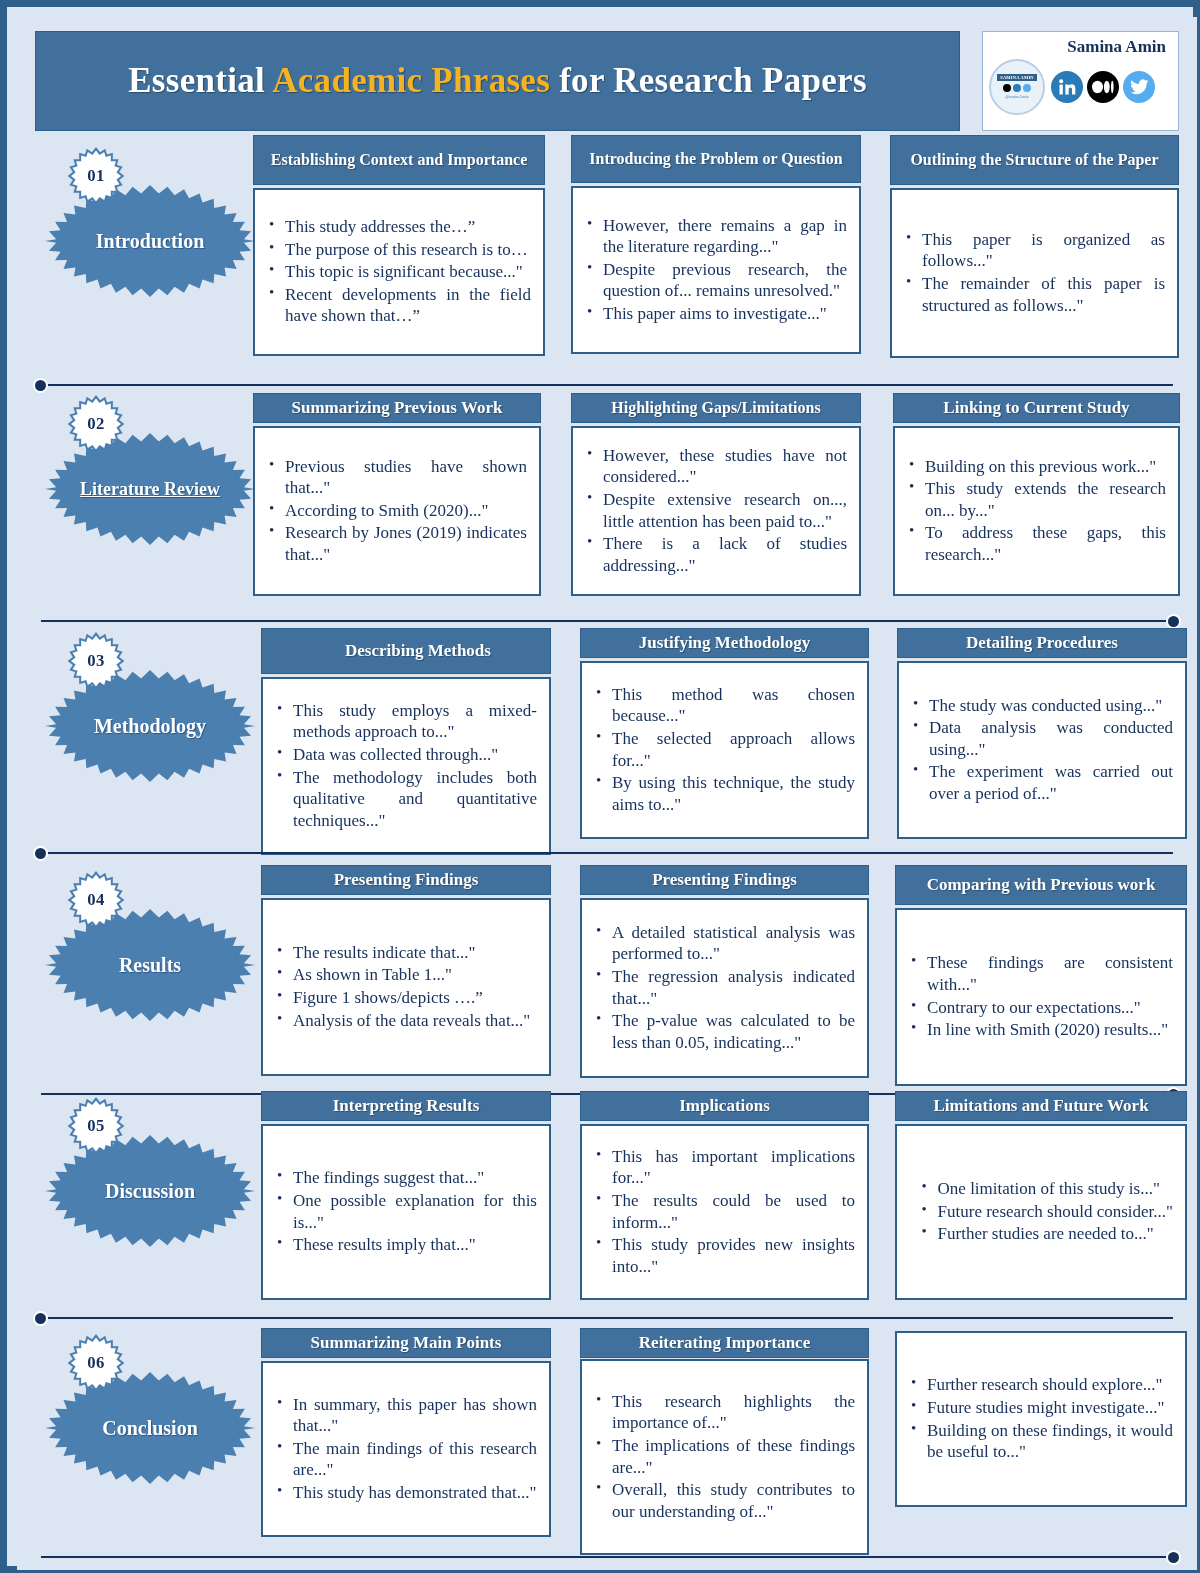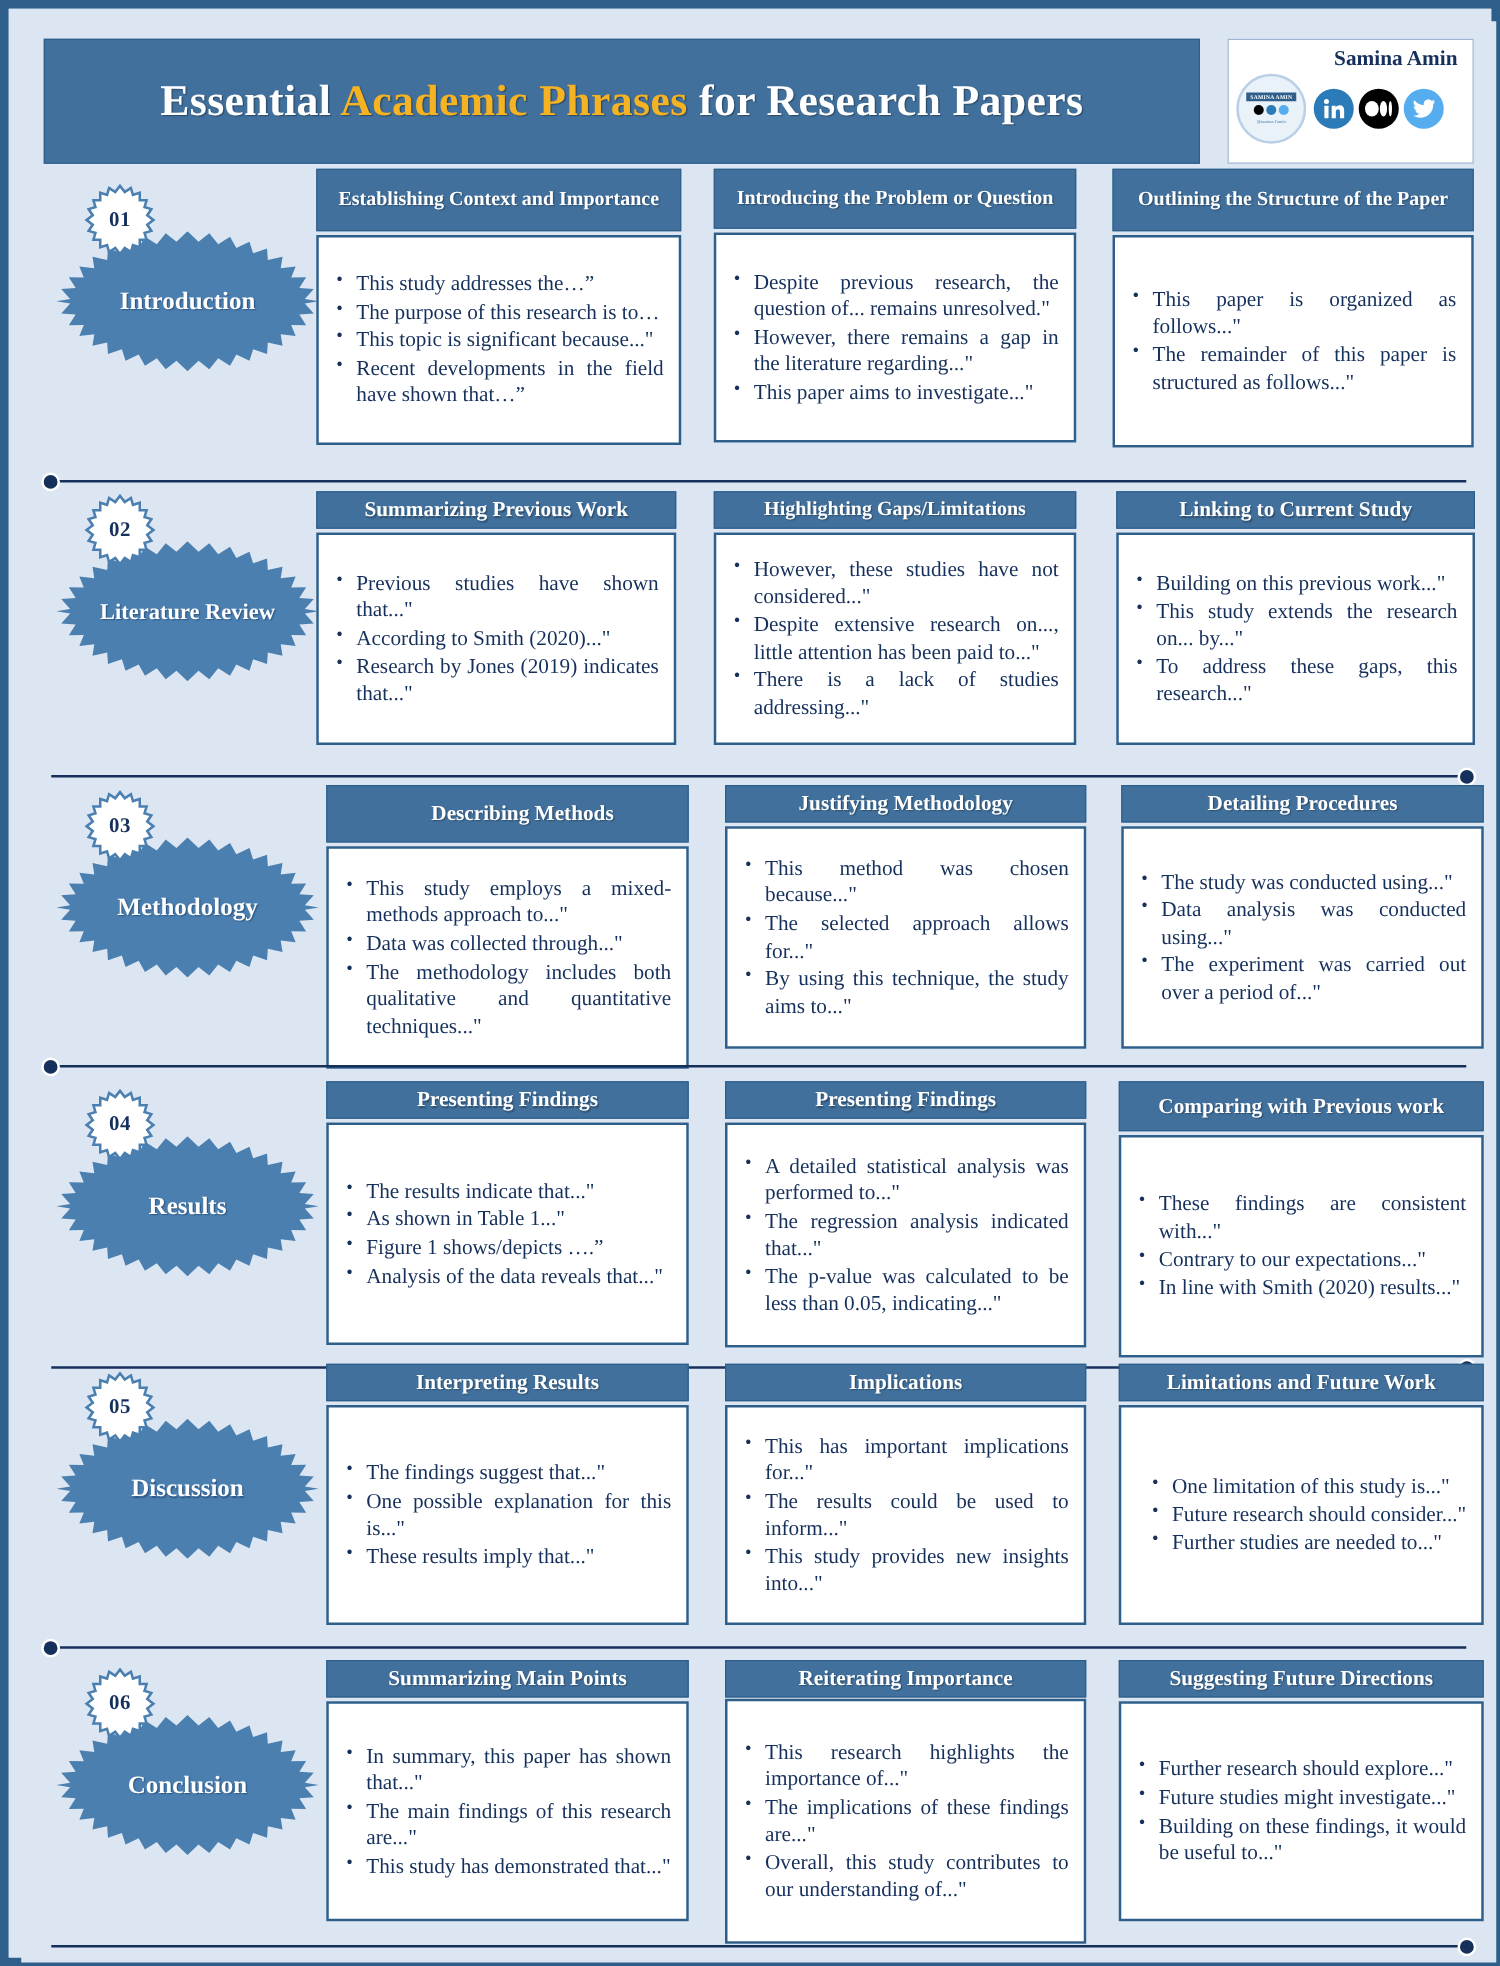--- a/index.html
+++ b/index.html
@@ -360,22 +360,22 @@
                 <li>The purpose of this research is to…</li>
                 <li>This topic is significant because..."</li>
                 <li>Recent developments in the field have shown that…”</li>
               </ul>
             </div>
           </div>
           <div class="card" style="left: 536px; top: 0px; width: 290px;">
             <div class="card-head" style="height: 48px; font-size: 16px;">Introducing the Problem or Question</div>
             <div class="card-body" style="margin-top: 3px; height: 168px;">
               <ul>
+                <li>However, there remains a gap in the literature regarding..."</li>
                 <li>Despite previous research, the question of... remains unresolved."</li>
-                <li>However, there remains a gap in the literature regarding..."</li>
                 <li>This paper aims to investigate..."</li>
               </ul>
             </div>
           </div>
           <div class="card" style="left: 855px; top: 0px; width: 289px;">
             <div class="card-head" style="height: 50px; font-size: 16px;">Outlining the Structure of the Paper</div>
             <div class="card-body" style="margin-top: 3px; height: 170px;">
               <ul>
                 <li>This paper is organized as follows..."</li>
                 <li>The remainder of this paper is structured as follows..."</li>
@@ -383,21 +383,21 @@
             </div>
           </div>
         </div>
         <div class="divider" style="top: 363px;">
           <div class="line"></div>
           <div class="dot left"></div>
         </div>
         <div class="section" style="top: 376px;">
           <div class="badge-wrap" style="top: 2px;">
             <div class="name-star">
-              <span class="name-text" style="font-size: 18px;">Literature Review</span>
+              <span class="name-text" style="font-size: 18px; text-decoration: underline;">Literature Review</span>
             </div>
             <div class="num-star-border"></div>
             <div class="num-star" style="transform: scale(0.88);">
               <span class="num-text">02</span>
             </div>
           </div>
           <div class="card" style="left: 218px; top: 0px; width: 288px;">
             <div class="card-head" style="height: 30px;">Summarizing Previous Work</div>
             <div class="card-body" style="margin-top: 3px; height: 170px;">
               <ul>
@@ -592,21 +592,20 @@
             <div class="card-head" style="height: 30px;">Reiterating Importance</div>
             <div class="card-body" style="margin-top: 1px; height: 196px;">
               <ul>
                 <li>This research highlights the importance of..."</li>
                 <li>The implications of these findings are..."</li>
                 <li>Overall, this study contributes to our understanding of..."</li>
               </ul>
             </div>
           </div>
           <div class="card" style="left: 860px; top: 0px; width: 292px;">
-            <div class="card-head" style="height: 30px;">Suggesting Future Directions</div>
             <div class="card-body" style="margin-top: 3px; height: 176px;">
               <ul>
                 <li>Further research should explore..."</li>
                 <li>Future studies might investigate..."</li>
                 <li>Building on these findings, it would be useful to..."</li>
               </ul>
             </div>
           </div>
         </div>
         <div class="divider" style="top: 1535px;">

